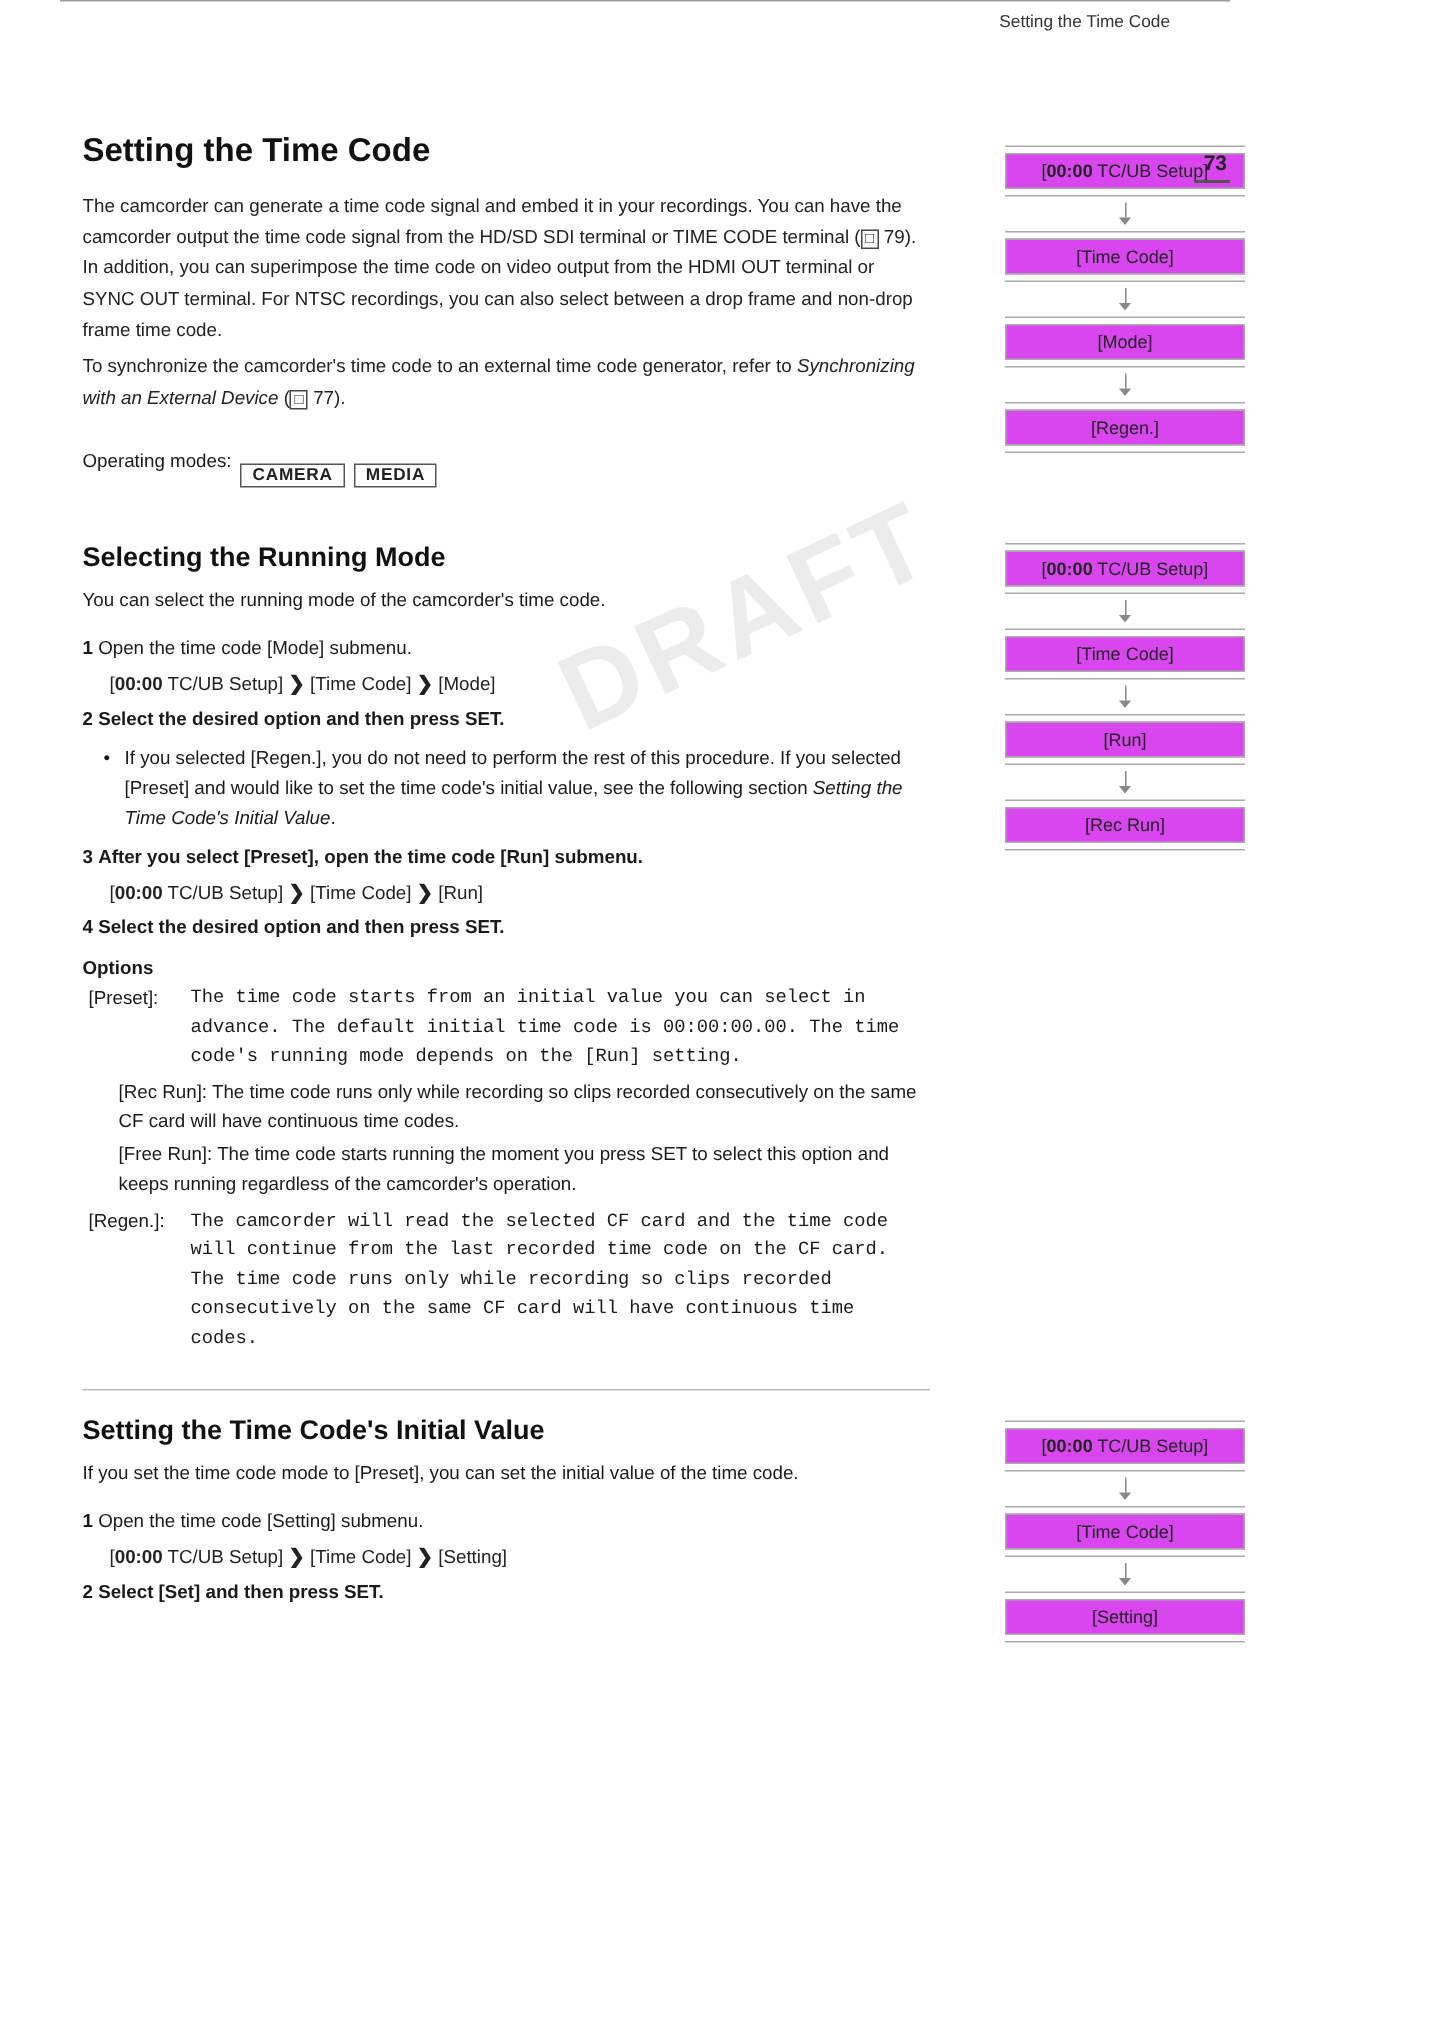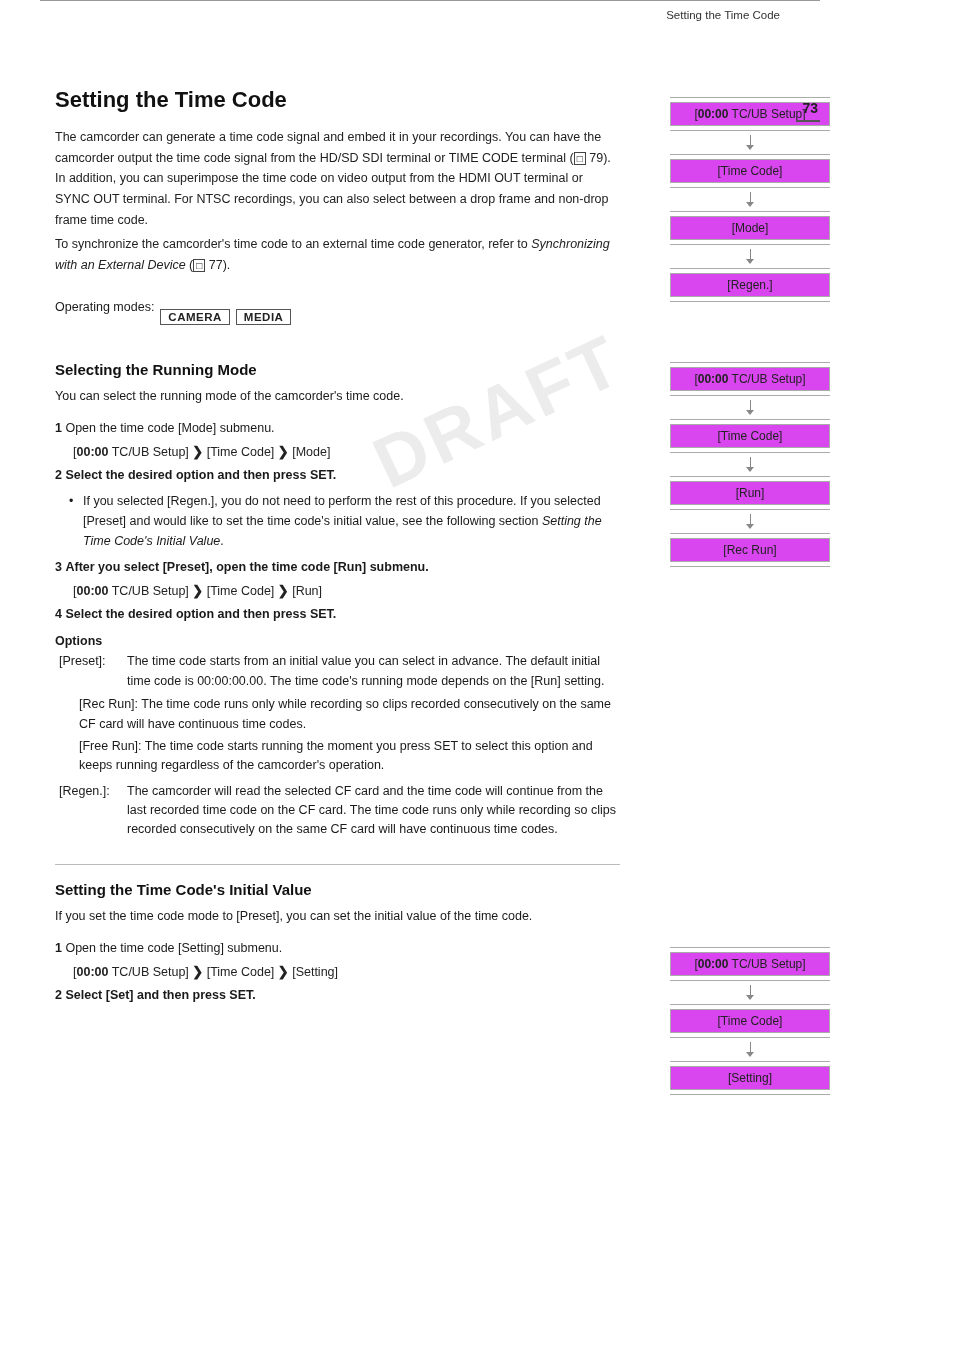--- a/index.html
+++ b/index.html
@@ -85,21 +85,21 @@
     .mode-badge {
       border: 1px solid #555;
       padding: 1px 7px;
       font-size: 11.5px;
       font-weight: bold;
       letter-spacing: 0.5px;
       color: #222;
       margin-top: 20px;
     }
     h2.section-title {
-      font-size: 15px;
+      font-size: 18px;
       font-weight: bold;
       color: #111;
       margin-top: 36px;
       margin-bottom: 8px;
       border-bottom: none;
     }
     .section-intro {
       font-size: 12.5px;
       line-height: 1.6;
       margin-bottom: 12px;
@@ -161,20 +161,21 @@
     .opt-key {
       min-width: 68px;
       font-weight: normal;
       flex-shrink: 0;
       padding-right: 4px;
       vertical-align: top;
     }
     .opt-val {
       flex: 1;
       line-height: 1.55;
+      font-family: Liberation Mono, monospace;
     }
     .opt-sub {
       margin-left: 20px;
       font-size: 12.5px;
       line-height: 1.55;
       margin-bottom: 3px;
     }
     .divider-section {
       margin: 24px 0 0 0;
       border-top: 1px solid #bbb;

